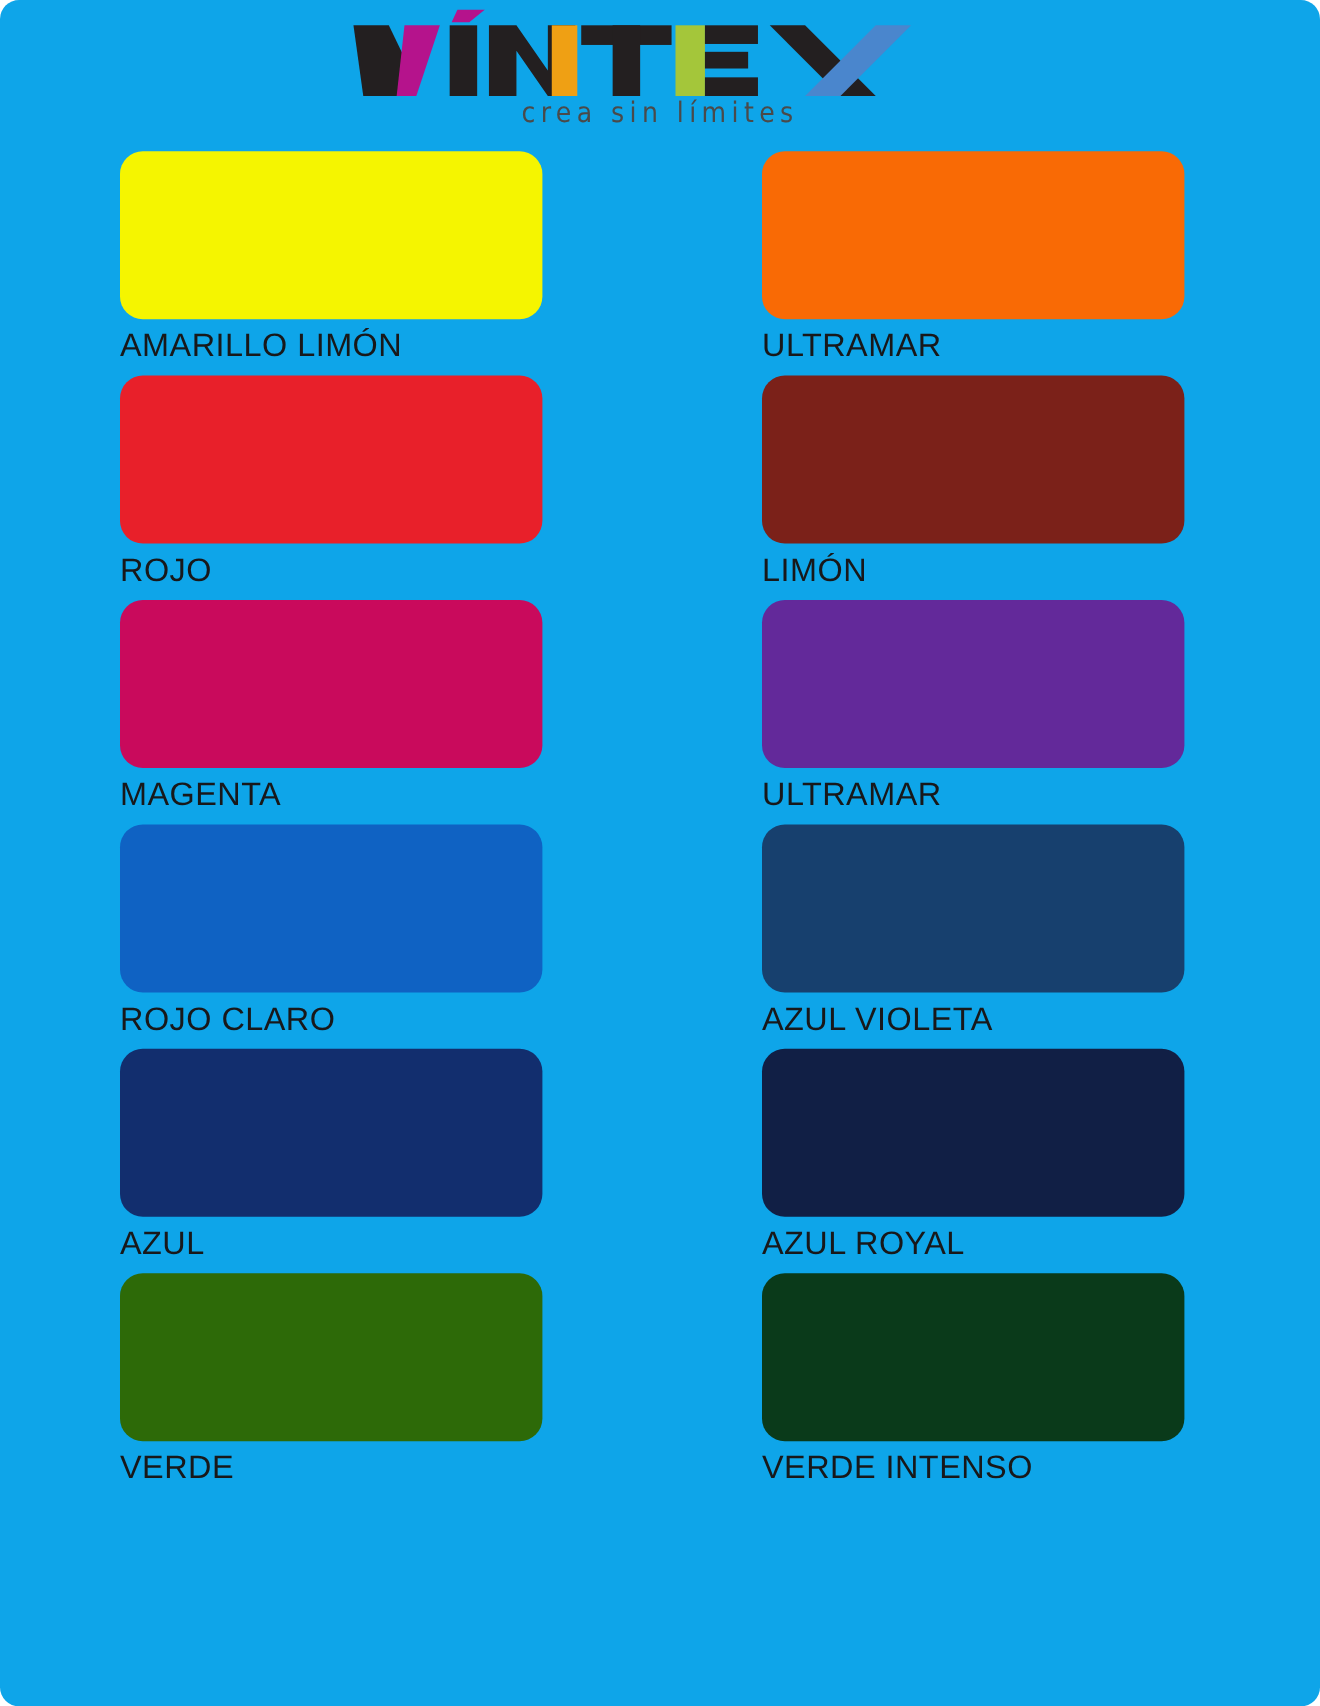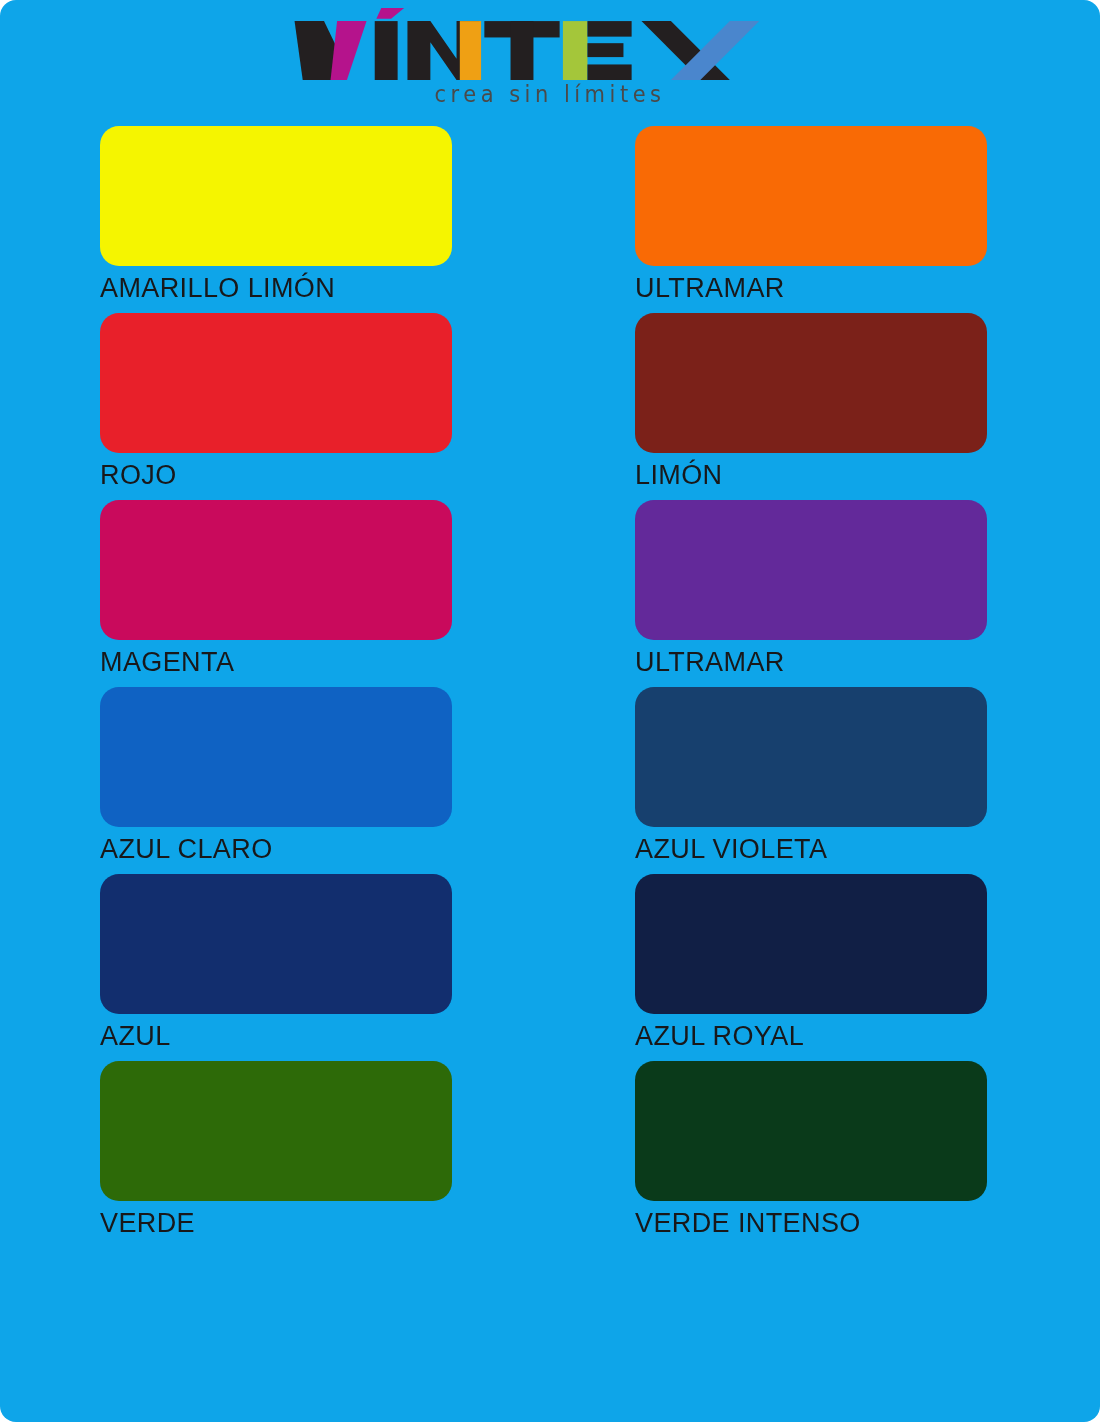--- a/index.html
+++ b/index.html
@@ -139,21 +139,21 @@
       <div class="swatch-cell">
         <div class="swatch-chip" style="background: rgb(201, 10, 92);"></div>
         <div class="swatch-label">MAGENTA</div>
       </div>
       <div class="swatch-cell">
         <div class="swatch-chip" style="background: rgb(99, 41, 154);"></div>
         <div class="swatch-label">ULTRAMAR</div>
       </div>
       <div class="swatch-cell">
         <div class="swatch-chip" style="background: rgb(15, 98, 195);"></div>
-        <div class="swatch-label">AZUL CLARO</div>
+        <div class="swatch-label">ROJO CLARO</div>
       </div>
       <div class="swatch-cell">
         <div class="swatch-chip" style="background: rgb(23, 64, 110);"></div>
         <div class="swatch-label">AZUL VIOLETA</div>
       </div>
       <div class="swatch-cell">
         <div class="swatch-chip" style="background: rgb(18, 46, 110);"></div>
         <div class="swatch-label">AZUL</div>
       </div>
       <div class="swatch-cell">

